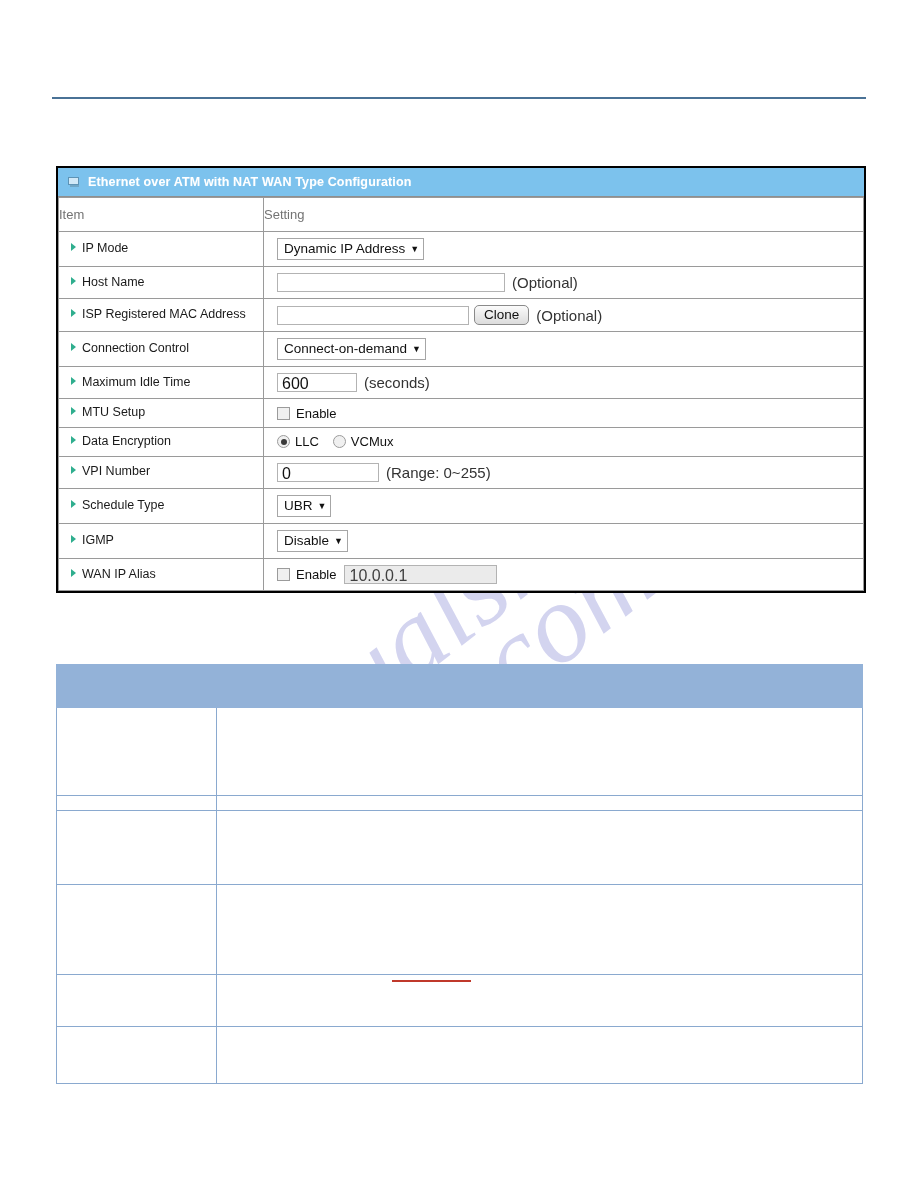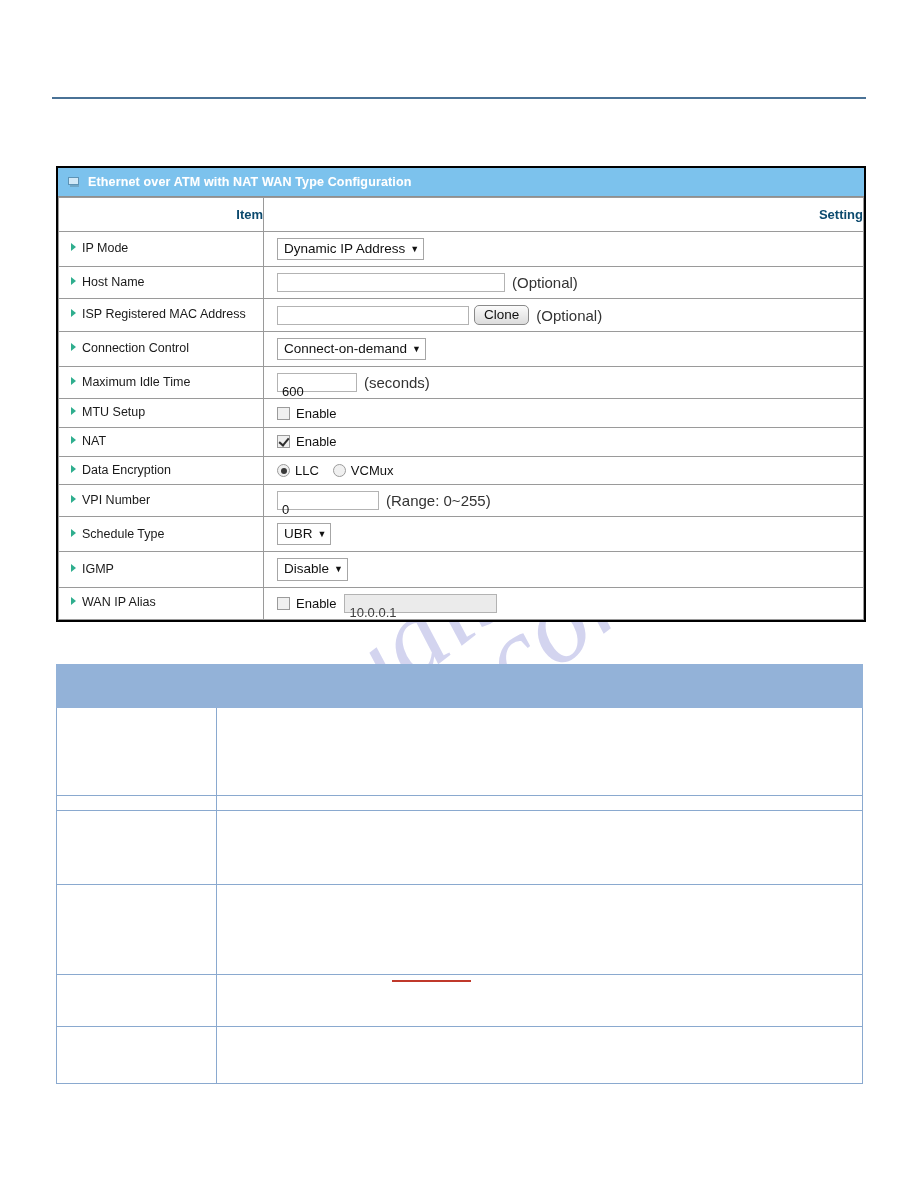--- a/index.html
+++ b/index.html
@@ -119,25 +119,25 @@
   }
 
   .cfg-table th, .cfg-table td {
     border: 1px solid #9a9a9a;
     padding: 0;
     font-size: 12.5px;
     vertical-align: middle;
   }
   .cfg-table th {
     background: #ffffff;
-    font-weight: bold;
+    font-weight: normal;
     font-size: 13px;
     height: 33px;
-    text-align: right;
-    color: #0c4a6e;
+    text-align: left;
+    color: #737373;
   }
   .col-item { width: 205px; }
 
   td.item-cell {
     padding: 6px 4px 6px 12px;
     color: #1a1a1a;
     line-height: 1.25;
   }
   td.item-cell .arrow {
     display: inline-block;
@@ -171,22 +171,22 @@
     margin-left: 5px;
     position: relative;
     top: -1px;
   }
   .txt {
     display: inline-block;
     border: 1px solid #b3b3b3;
     background: #ffffff;
     height: 19px;
     line-height: 19px;
-    font-size: 13px;
-    padding: 8px 4px;
+    font-size: 16px;
+    padding: 0 4px;
     color: #111;
     vertical-align: middle;
     box-sizing: border-box;
   }
   .txt.w-host { width: 228px; }
   .txt.w-mac  { width: 192px; }
   .txt.w-idle { width: 80px; }
   .txt.w-num  { width: 102px; }
   .txt.disabled {
     background: #ebebeb;
@@ -377,28 +377,20 @@
 
       <tr>
         <td class="item-cell">
           <span class="arrow"></span><span class="lbl">MTU Setup</span>
         </td>
         <td class="setting-cell">
           <span class="chk"></span><span class="ctl-label last">Enable</span>
         </td>
       </tr>
 
-      <tr>
-        <td class="item-cell">
-          <span class="arrow"></span><span class="lbl">NAT</span>
-        </td>
-        <td class="setting-cell">
-          <span class="chk checked"></span><span class="ctl-label last">Enable</span>
-        </td>
-      </tr>
 
       <tr>
         <td class="item-cell">
           <span class="arrow"></span><span class="lbl">Data Encryption</span>
         </td>
         <td class="setting-cell">
           <span class="rad on"></span><span class="ctl-label">LLC</span><span class="rad"></span><span class="ctl-label last">VCMux</span>
         </td>
       </tr>
 

